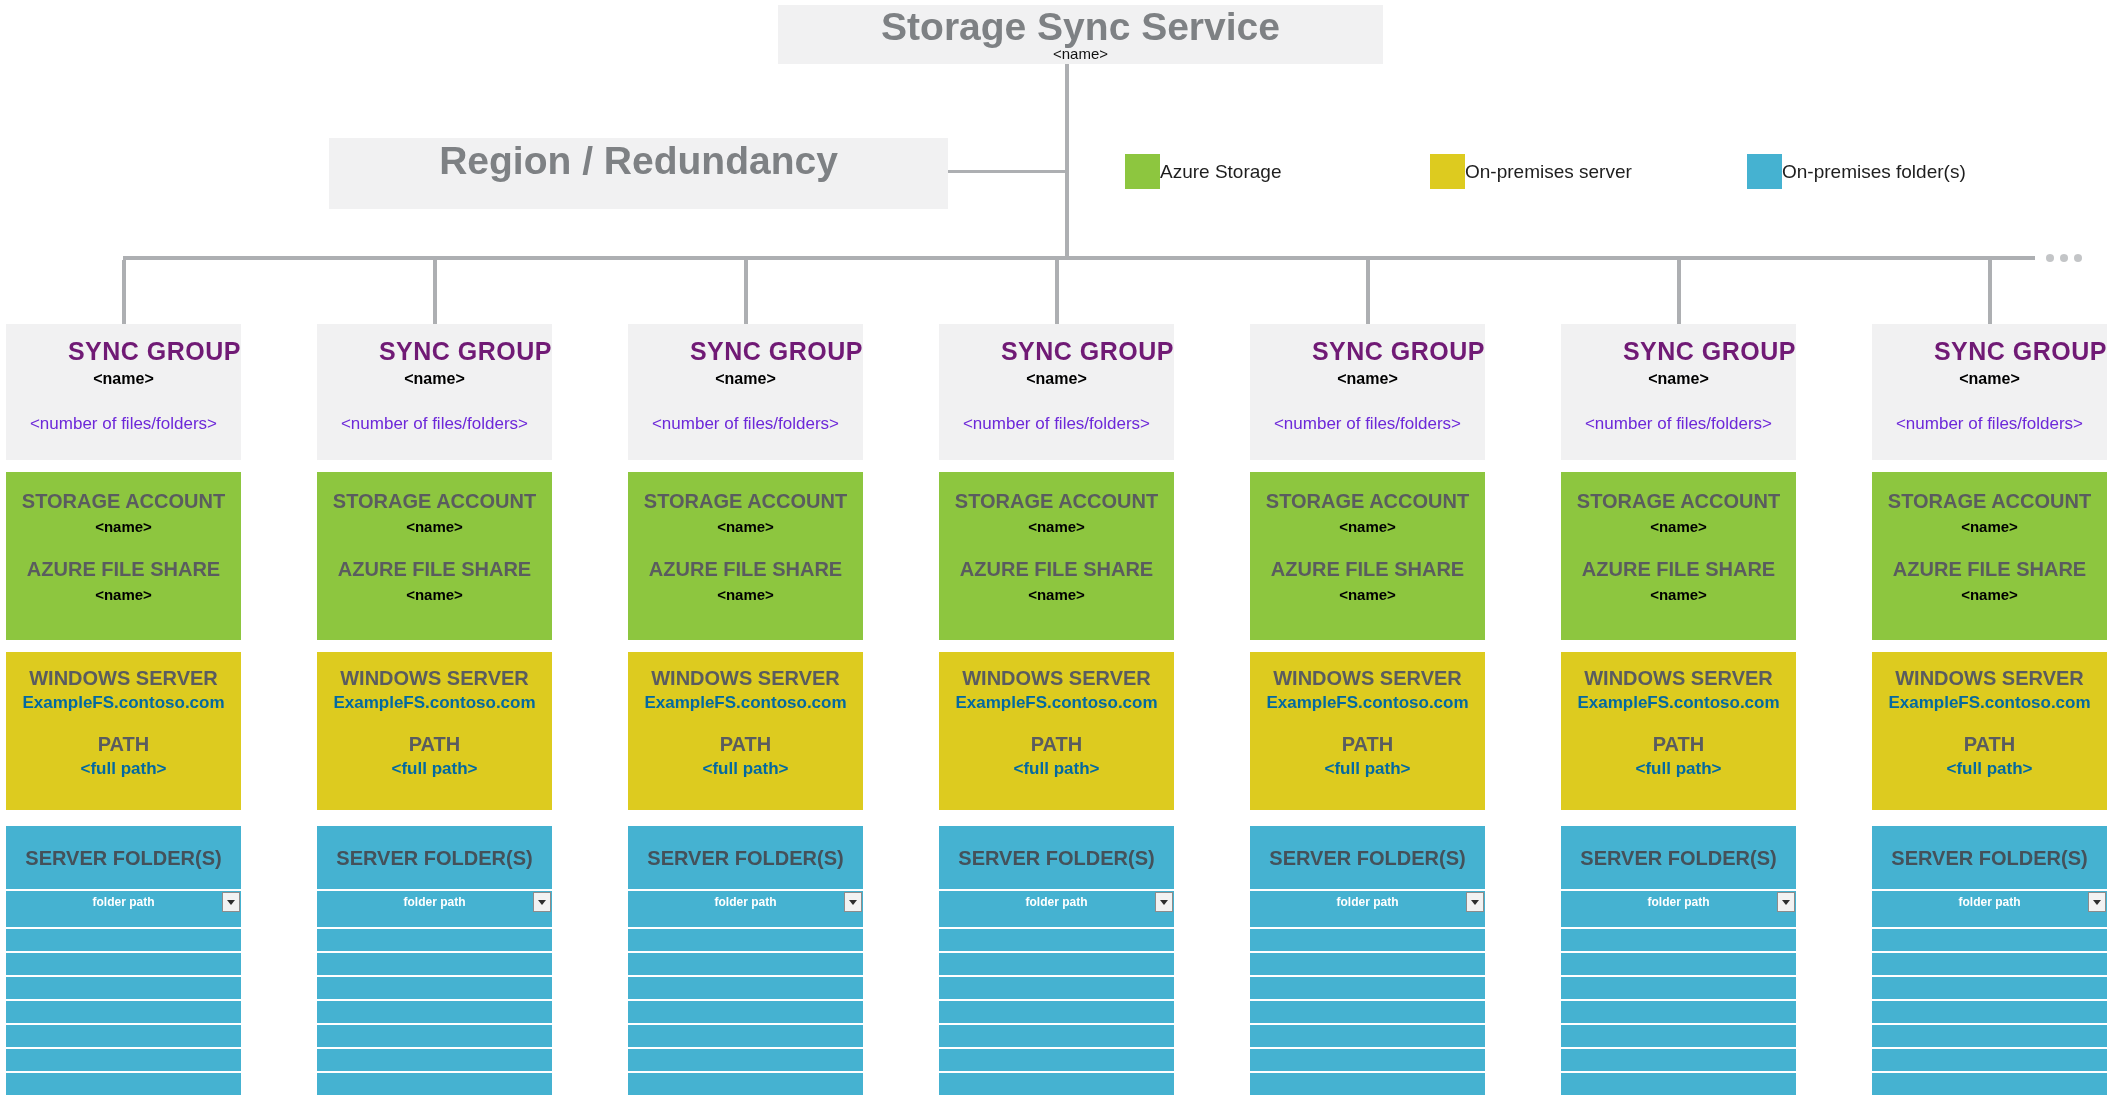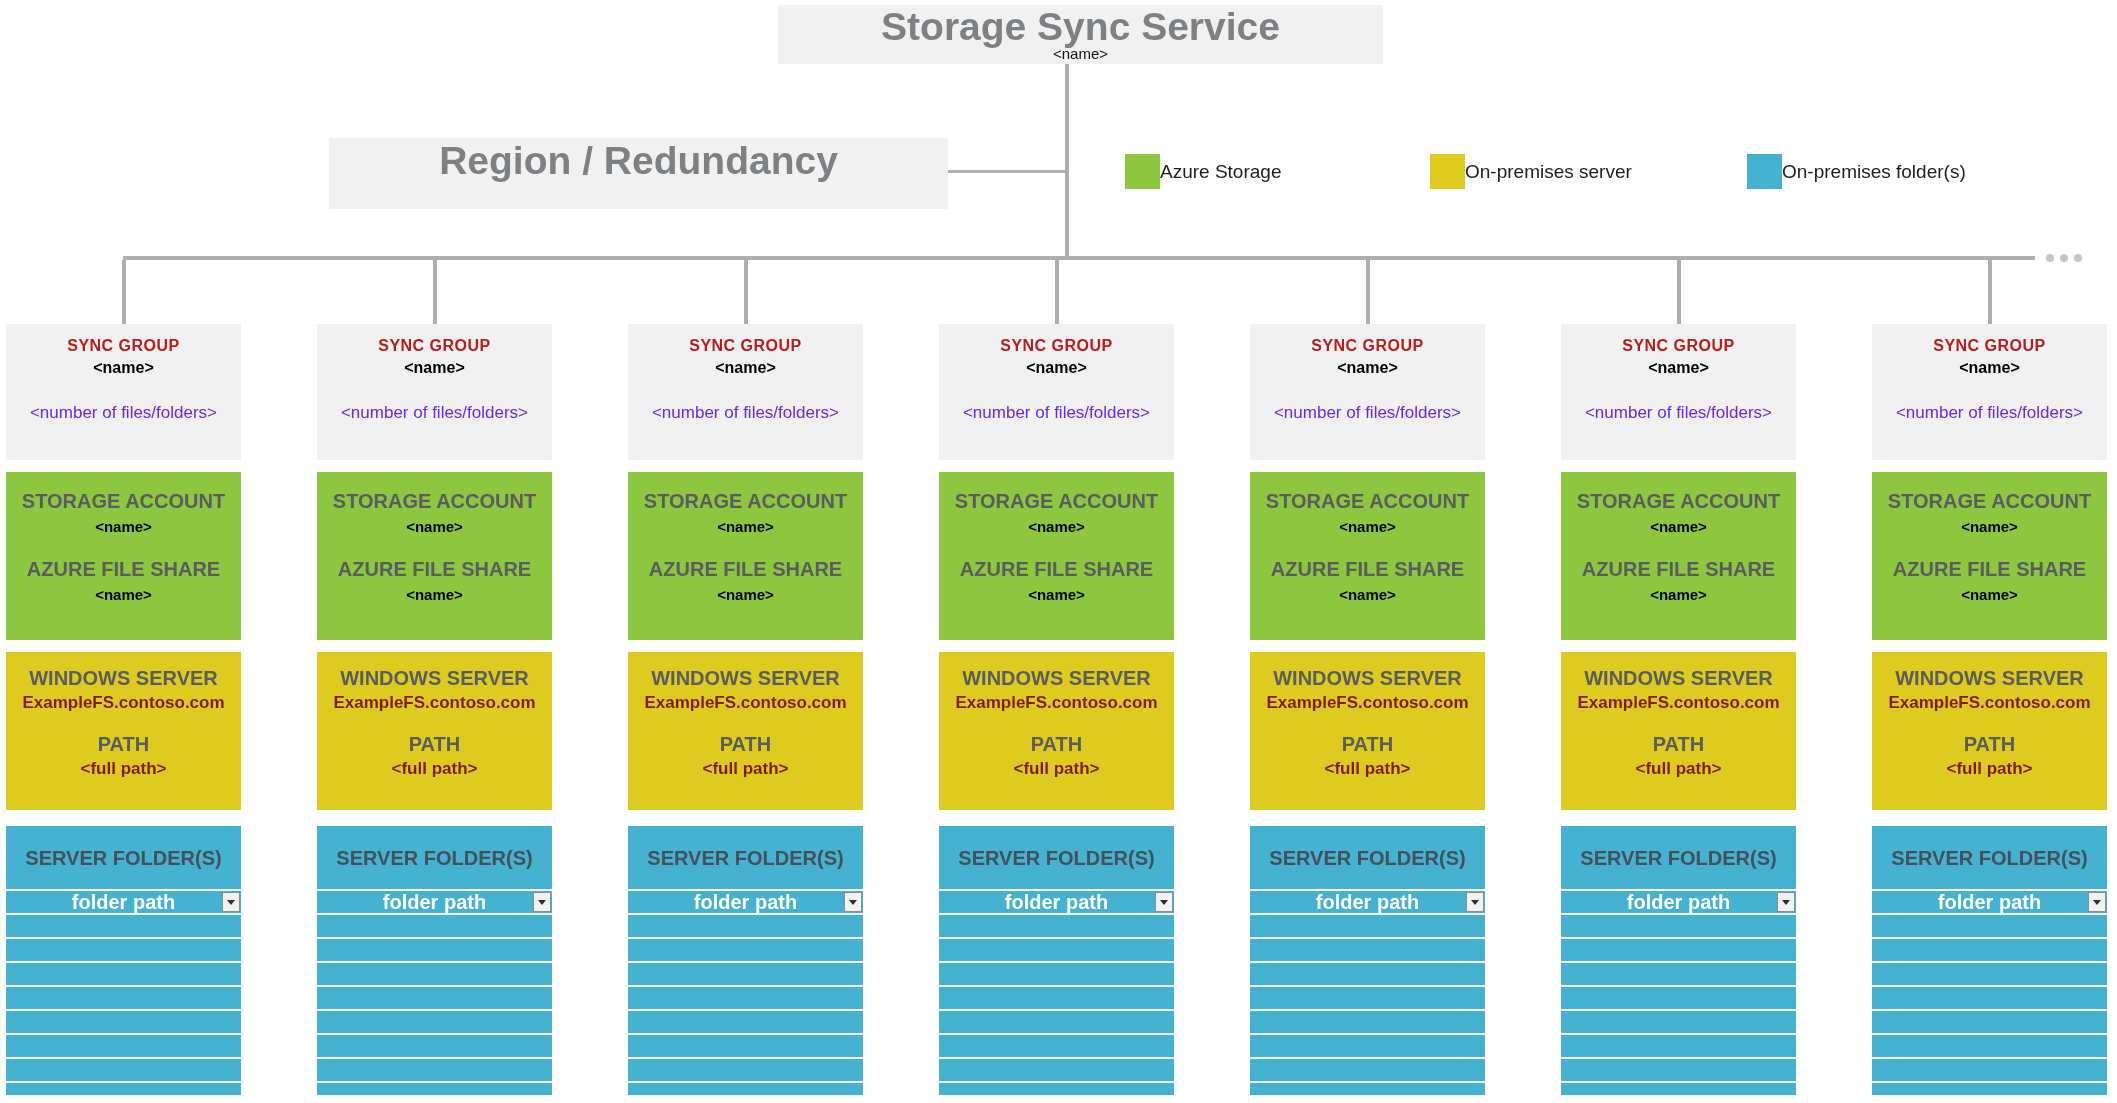--- a/index.html
+++ b/index.html
@@ -40,38 +40,38 @@
     display: flex; gap: 76px;
   }
   .col { width: 235px; position: relative; }
   .col::before { 
     content: ""; position: absolute; top: -64px; left: 50%; margin-left: -2px;
     width: 4px; height: 64px; background: var(--connector);
   }
   .box { width: 235px; text-align: center; }
 
   .sync  { height: 136px; background: var(--graybox); padding-top: 13px; }
-  .sync .h1    { font-size: 16px; font-weight: bold; color: #b91c1c; letter-spacing: 0.5px; }
+  .sync .h1    { font-size: 25px; font-weight: bold; color: #701a75; letter-spacing: 0.5px; text-align: right; }
   .sync .val   { font-size: 16px; font-weight: bold; color: #000; margin-top: 4px; }
   .sync .count { font-size: 17px; color: #6d28d9; margin-top: 26px; }
 
   .azure  { height: 168px; background: var(--green);  margin-top: 12px; padding-top: 18px; }
   .server { height: 158px; background: var(--yellow); margin-top: 12px; padding-top: 15px; }
   .h2  { font-size: 20px; font-weight: bold; color: #5a5c5f; }
   .val2 { font-size: 15px; font-weight: bold; color: #000; margin-top: 5px; }
-  .val3 { font-size: 17px; font-weight: bold; color: #7f1d1d; margin-top: 3px; }
+  .val3 { font-size: 17px; font-weight: bold; color: #0369a1; margin-top: 3px; }
   .gap2 { margin-top: 23px; }
   .gap3 { margin-top: 20px; }
 
   .folders { height: 269px; background: var(--teal); margin-top: 16px; overflow: hidden; }
   .teal-h { height: 63px; padding-top: 21px; font-size: 20px; font-weight: bold; color: #44515a; }
   .folder-row {
-    position: relative; height: 26px;
+    position: relative; height: 40px;
     border-top: 2px solid #fff; border-bottom: 2px solid #fff;
-    line-height: 22px; font-size: 20px; font-weight: bold; color: #fff;
+    line-height: 22px; font-size: 12px; font-weight: bold; color: #fff;
   }
   .dd {
     position: absolute; right: 1px; top: 1px;
     width: 18px; height: 20px;
     background: #f2f2f2; border: 1px solid #8c8c8c;
     display: flex; align-items: center; justify-content: center;
     cursor: pointer;
   }
   .tri { width: 0; height: 0; border-left: 4px solid transparent;
          border-right: 4px solid transparent; border-top: 5px solid #2e2e2e; }

